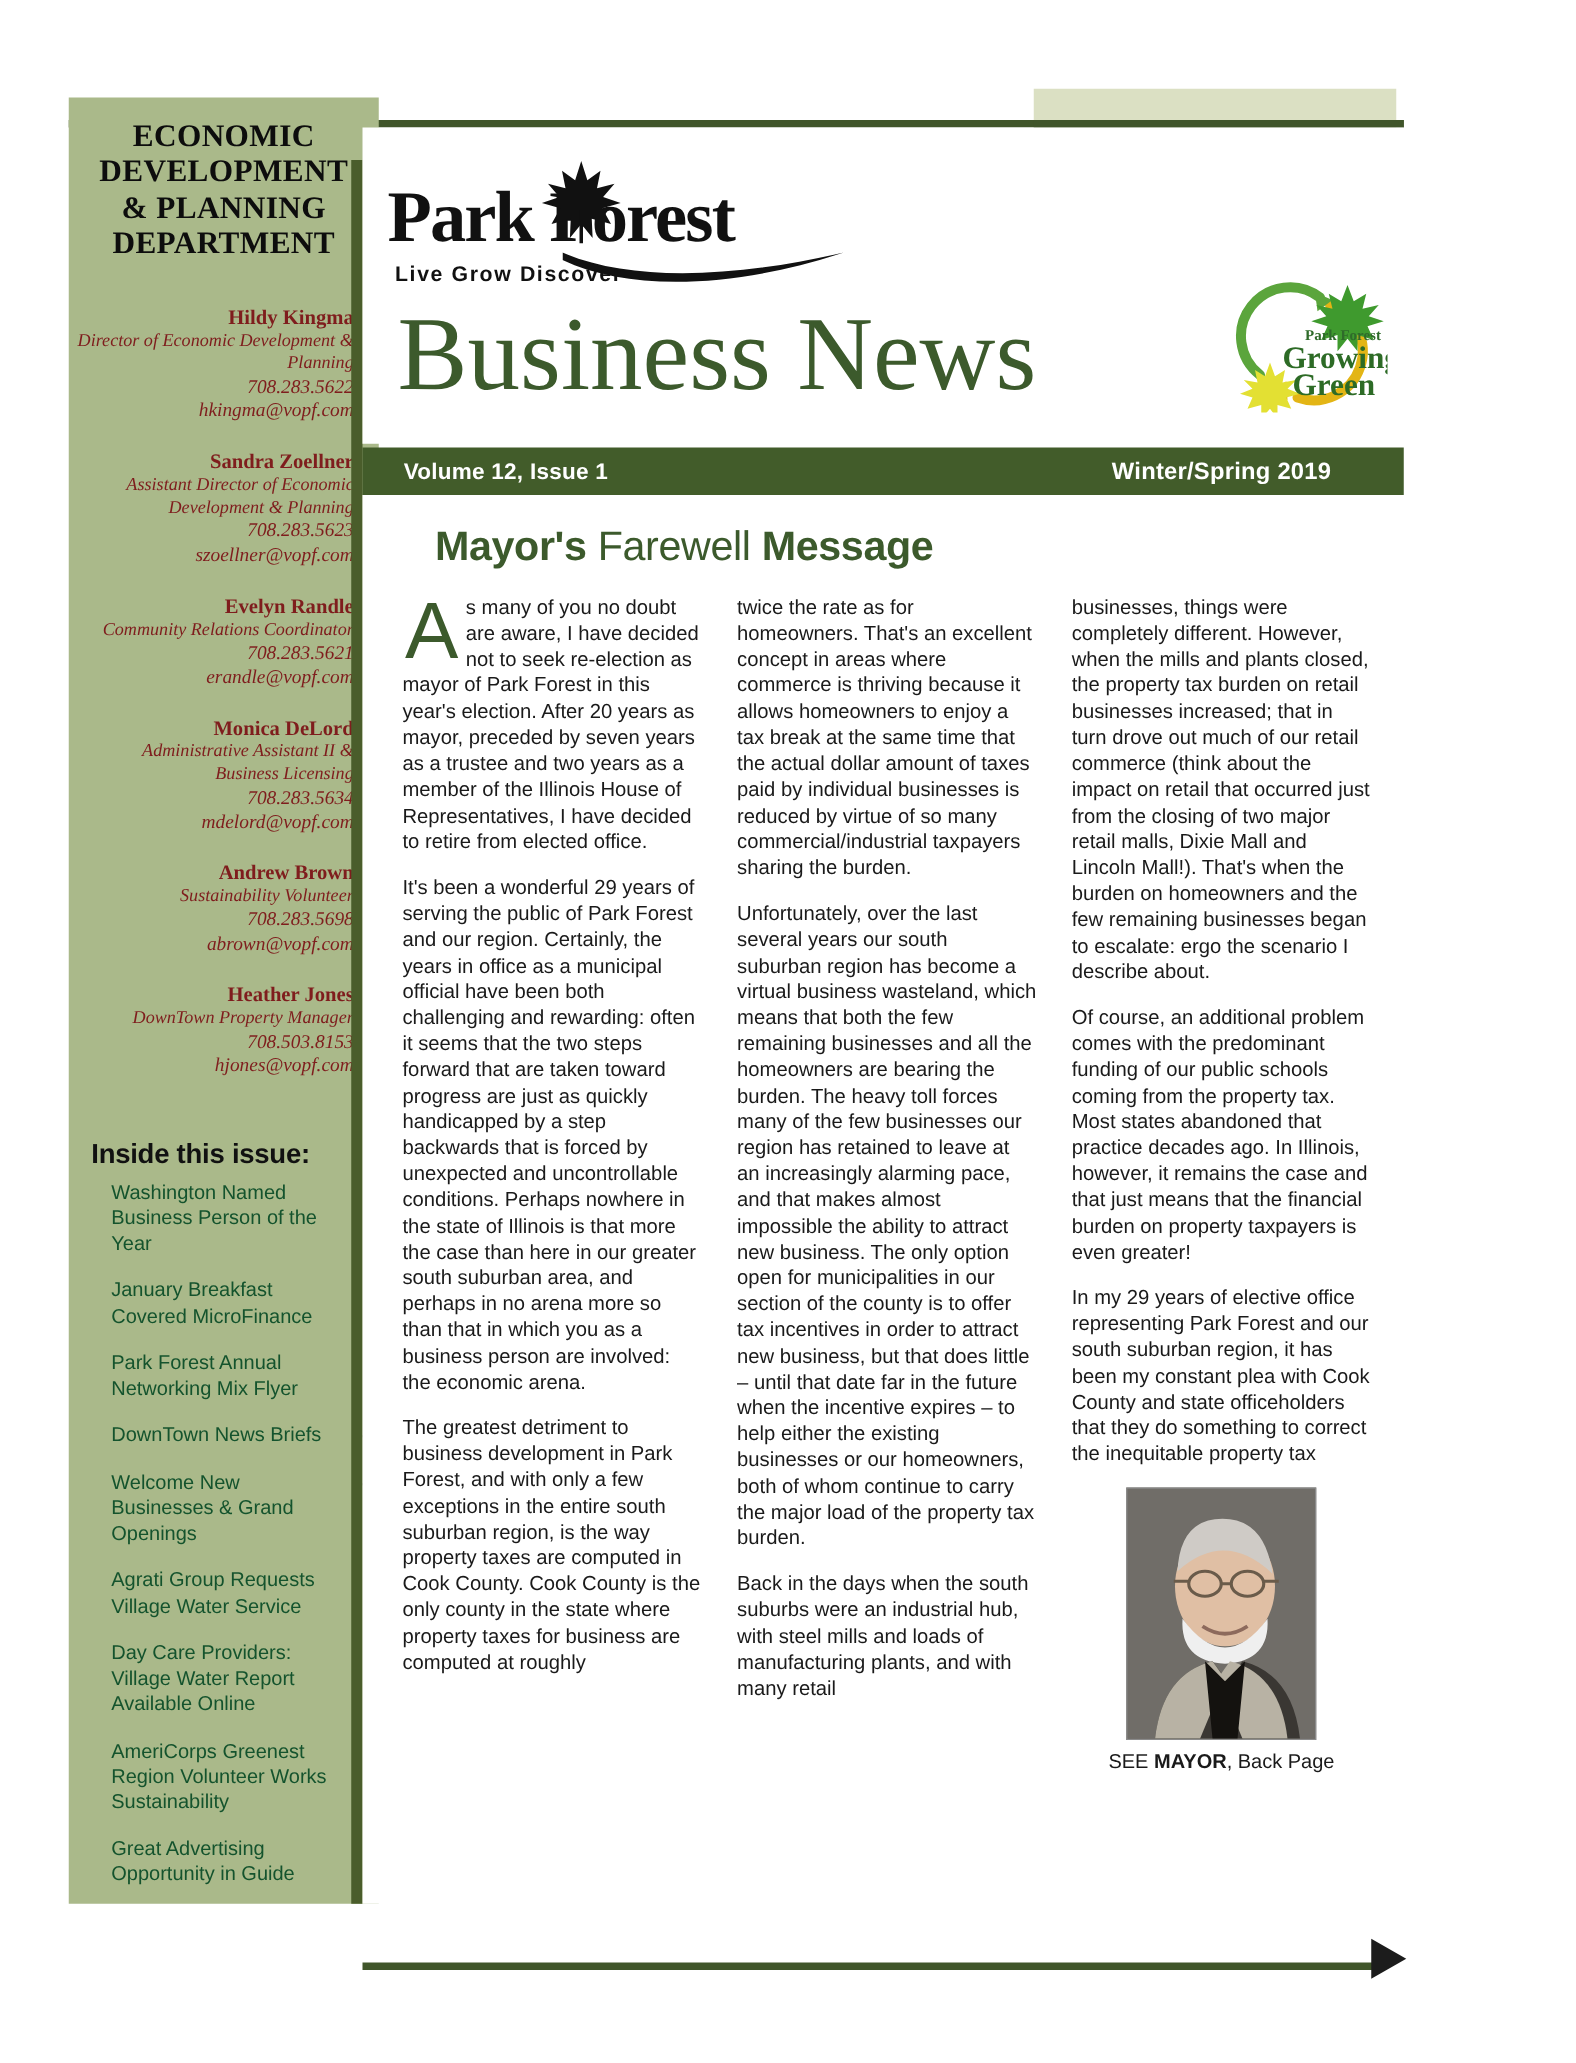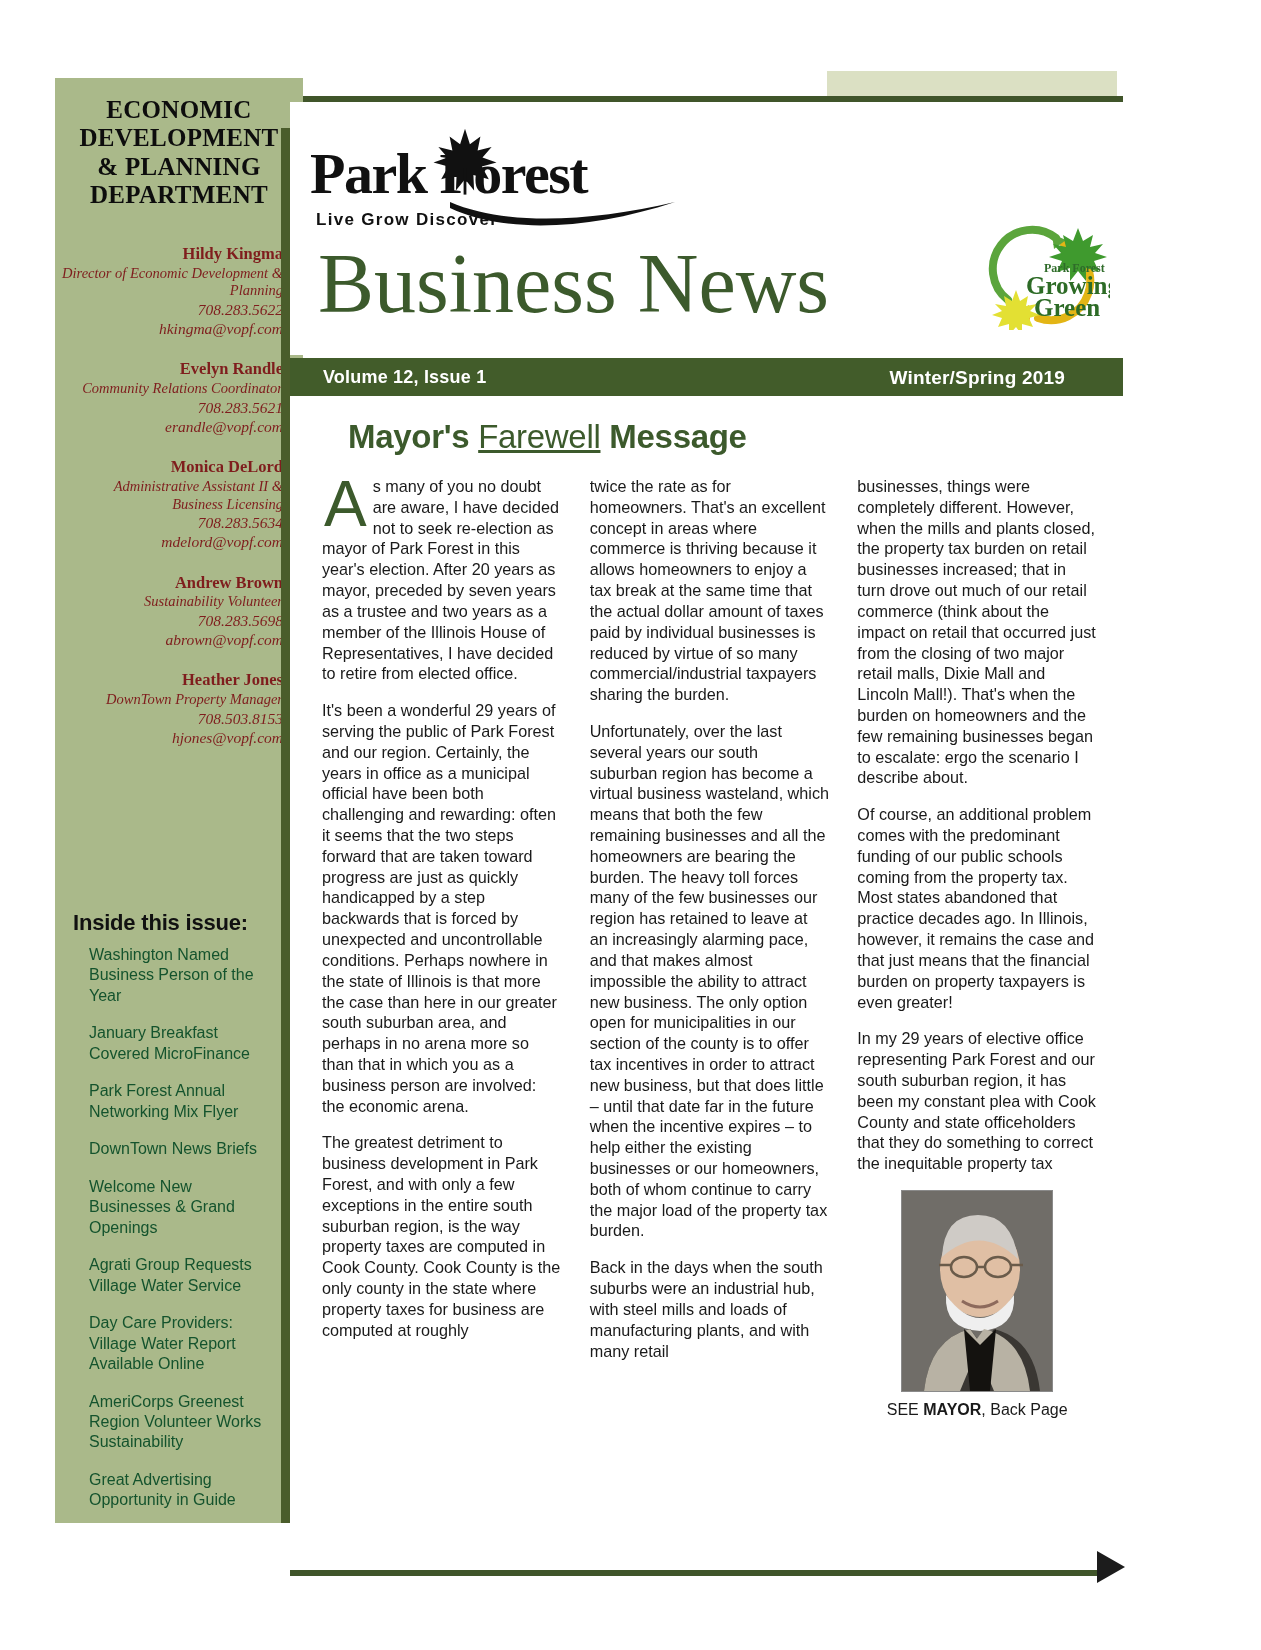--- a/index.html
+++ b/index.html
@@ -281,21 +281,21 @@
     padding: 22px 26px 0 26px;
   }
   #article-head {
     font-family: "Liberation Sans", sans-serif;
     font-size: 33px;
     color: #3c5a2c;
     margin: 0 0 20px 32px;
     letter-spacing: -0.3px;
   }
   #article-head .bold { font-weight: bold; }
-  #article-head .light { font-weight: normal; text-decoration: underline; }
+  #article-head .light { font-weight: normal; }
 
   #cols {
     display: flex;
     gap: 28px;
     margin-left: 6px;
   }
   .col {
     width: 240px;
     font-size: 16.2px;
     line-height: 1.285;
@@ -348,20 +348,26 @@
       <div>&amp; PLANNING</div>
       <div>DEPARTMENT</div>
     </div>
 
     <div id="staff">
       <div class="staff-block">
         <div class="staff-name">Hildy Kingma</div>
         <div class="staff-role">Director of Economic Development &amp; Planning</div>
         <div class="staff-phone">708.283.5622</div>
         <div class="staff-email">hkingma@vopf.com</div>
+      </div>
+      <div class="staff-block">
+        <div class="staff-name">Sandra Zoellner</div>
+        <div class="staff-role">Assistant Director of Economic Development &amp; Planning</div>
+        <div class="staff-phone">708.283.5623</div>
+        <div class="staff-email">szoellner@vopf.com</div>
       </div>
       <div class="staff-block">
         <div class="staff-name">Evelyn Randle</div>
         <div class="staff-role">Community Relations Coordinator</div>
         <div class="staff-phone">708.283.5621</div>
         <div class="staff-email">erandle@vopf.com</div>
       </div>
       <div class="staff-block">
         <div class="staff-name">Monica DeLord</div>
         <div class="staff-role">Administrative Assistant II &amp; Business Licensing</div>

